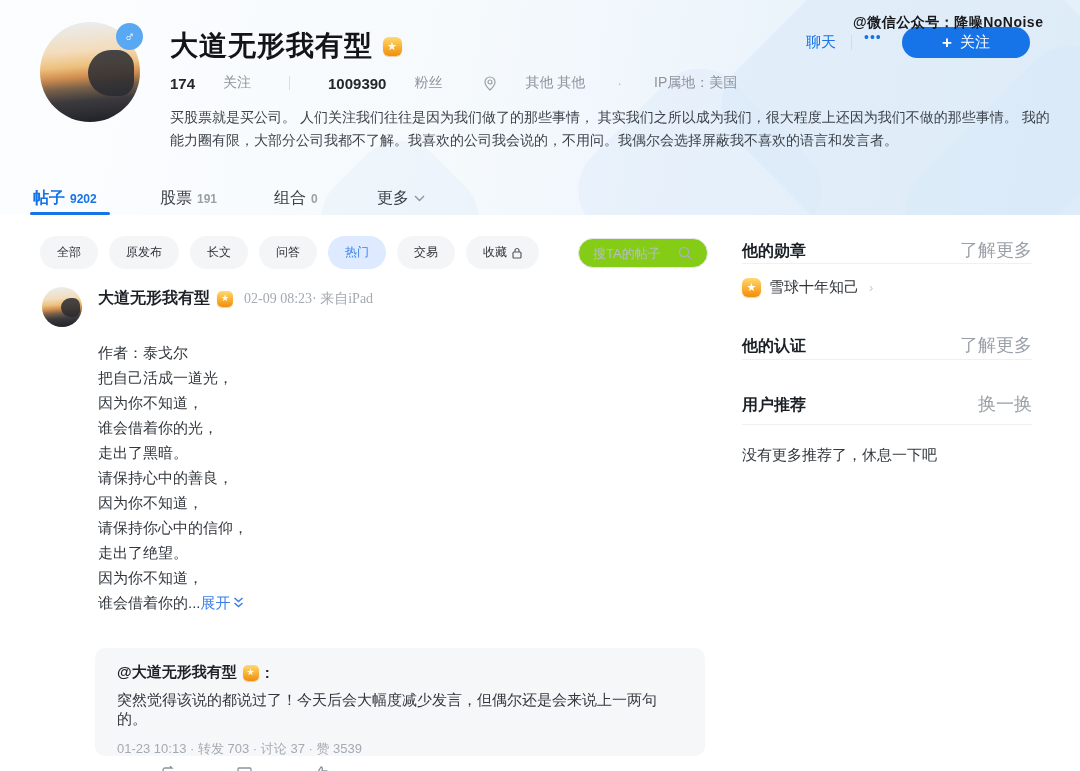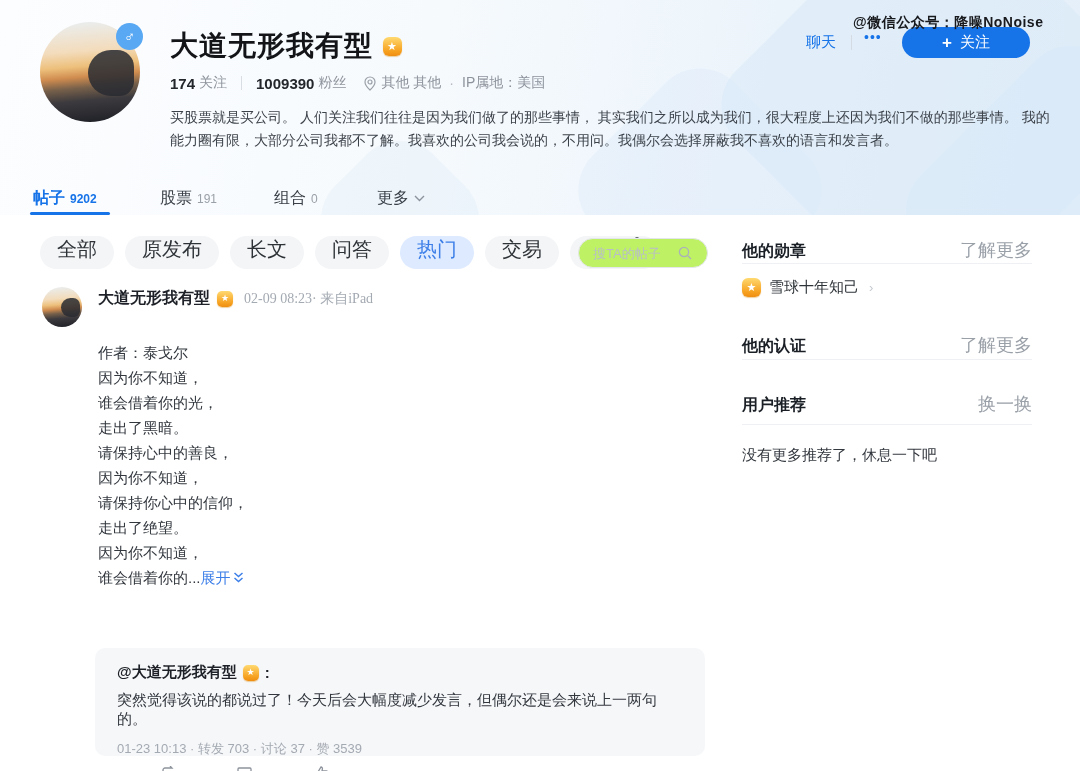--- a/index.html
+++ b/index.html
@@ -25,53 +25,53 @@
      background:#58a8f3; color:#fff; font-size:15px; display:flex; align-items:center; justify-content:center; z-index:3; }
 
   .badge-gold { display:inline-flex; align-items:center; justify-content:center;
      width:19px; height:19px; border-radius:6px; vertical-align:-3px;
      background:linear-gradient(180deg,#ffd970 0%,#f6a01f 75%,#ef8e12 100%);
      color:#fff; font-size:11px; line-height:1; box-shadow:0 1px 1px rgba(216,140,20,.4); }
   .badge-gold.sm { width:16px; height:16px; font-size:9px; border-radius:5px; vertical-align:-2px; }
 
   .profile-name { position:absolute; left:170px; top:27px; font-size:28px; font-weight:bold;
      color:#121418; letter-spacing:1px; display:flex; align-items:center; gap:10px; }
-  .stats { position:absolute; left:170px; top:74px; display:flex; align-items:center; font-size:14px; color:#8d939c; }
+  .stats { position:absolute; left:170px; top:74px; display:flex; align-items:center; font-size:14px; color:#8d939c;gap:24px; }
   .stats b { color:#23262b; font-size:15px; margin-right:4px; }
   .stats .vsep { width:1px; height:14px; background:#d9dee5; margin:0 14px; }
   .stats .dot { margin:0 8px; color:#b6bcc4; }
   .pin-icon { margin:0 5px 0 18px; }
   .bio { position:absolute; left:170px; top:106px; width:882px; font-size:14px; line-height:23px; color:#3d434b; }
 
   .chat-link { position:absolute; left:806px; top:33px; font-size:15px; color:#1673e8; cursor:pointer; }
   .actions-vsep { position:absolute; left:851px; top:35px; width:1px; height:15px; background:#d5dbe3; }
   .more-dots { position:absolute; left:864px; top:29px; font-size:14px; color:#1673e8; letter-spacing:1px; cursor:pointer; }
   .follow-btn { position:absolute; left:902px; top:27px; width:128px; height:31px; border-radius:16px;
      background:#1673e8; color:#fff; font-size:15px; display:flex; align-items:center; justify-content:center;
      gap:8px; cursor:pointer; border:none; }
   .follow-btn .plus { font-size:17px; font-weight:bold; line-height:1; }
 
   .watermark { position:absolute; left:853px; top:6px; font-size:14px; font-weight:bold; color:#17191d;
      letter-spacing:.5px; z-index:9;margin-top:8px; }
 
   
   .tab { position:absolute; top:188px; display:flex; align-items:baseline; gap:5px; font-size:16px;
      color:#3a4048; cursor:pointer; }
-  .tab .cnt { font-size:12px; color:#9aa0a8; }
+  .tab .cnt { font-size:12px; color:#9aa0a8;font-weight:bold; }
   .tab.active { color:#1673e8; font-weight:bold;justify-content:flex-end; }
   .tab.active .cnt { color:#1673e8; font-weight:bold; }
   .tab-underline { position:absolute; left:30px; top:212px; width:80px; height:3px; background:#1673e8; border-radius:2px; }
 
   
   .filter-row { position:absolute; left:40px; top:236px; display:flex; gap:11px; }
   .pill { height:33px; padding:0 17px; border-radius:17px; background:#f4f5f7; color:#2e3338;
-     font-size:20px; display:flex; align-items:flex-start; gap:5px; cursor:pointer; white-space:nowrap; }
+     font-size:12px; display:flex; align-items:center; gap:5px; cursor:pointer; white-space:nowrap; }
   .pill.active { background:#ddeaff; color:#3d7fe8; }
   .search-box { position:absolute; left:578px; top:238px; width:130px; height:30px; border:1px solid #e3e6eb;
-     border-radius:16px; background:#bef264; display:flex; align-items:center; padding:0 10px 0 14px; }
+     border-radius:16px; background:#84cc16; display:flex; align-items:center; padding:0 10px 0 14px; }
   .search-box input { border:none; outline:none; width:84px; font-size:13px; color:#333; background:transparent; }
   .search-box input::placeholder { color:#b8bec7; }
 
   
   .post-avatar { position:absolute; left:42px; top:287px; width:40px; height:40px; cursor:pointer; }
   .post-head { position:absolute; left:98px; top:288px; display:flex; align-items:center; gap:7px; }
   .post-author { font-size:16px; font-weight:bold; color:#1e2228; cursor:pointer; }
   .post-time { font-size:14px; color:#a4aab2; margin-left:4px;font-family:Liberation Serif, serif; }
   .reply-line { position:absolute; left:98px; top:315px; font-size:15px; color:#33383f; }
   .mention { color:#3d7fd2; cursor:pointer; }
@@ -206,20 +206,21 @@
     <span class="badge-gold sm">★</span>
     <span class="post-time">
       <span>02-09 08:23</span><span>·</span>
       <span>来自iPad</span>
     </span>
   </div>
 
 
   <div class="poem">
     <div>作者：泰戈尔</div>
+    <div>把自己活成一道光，</div>
     <div>因为你不知道，</div>
     <div>谁会借着你的光，</div>
     <div>走出了黑暗。</div>
     <div>请保持心中的善良，</div>
     <div>因为你不知道，</div>
     <div>请保持你心中的信仰，</div>
     <div>走出了绝望。</div>
     <div>因为你不知道，</div>
     <div>
       <span>谁会借着你的...</span><span class="expand-link">

